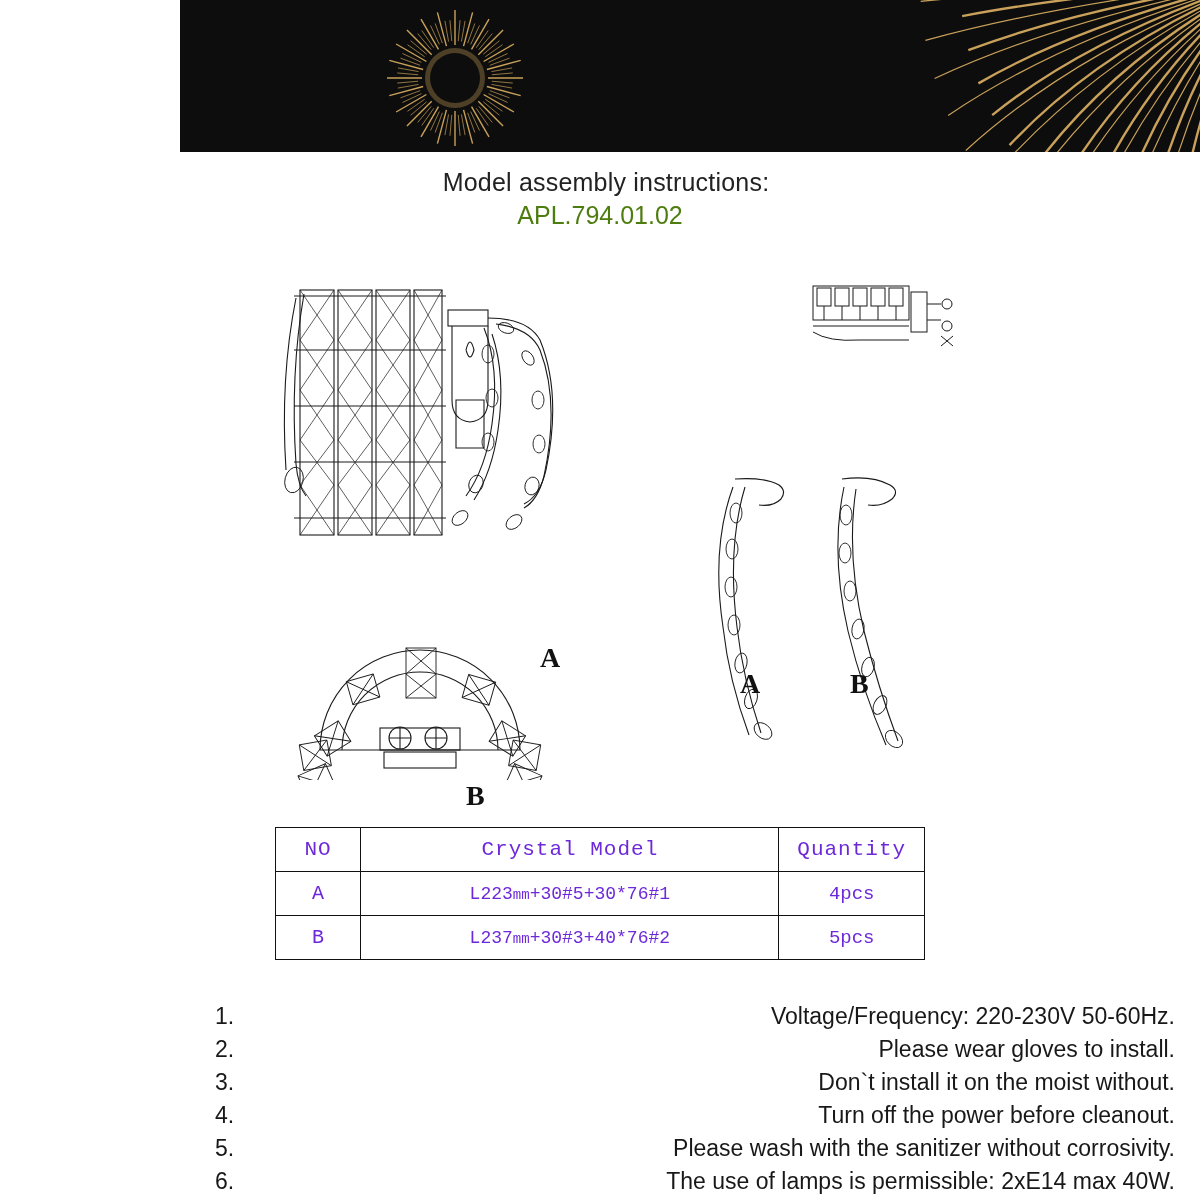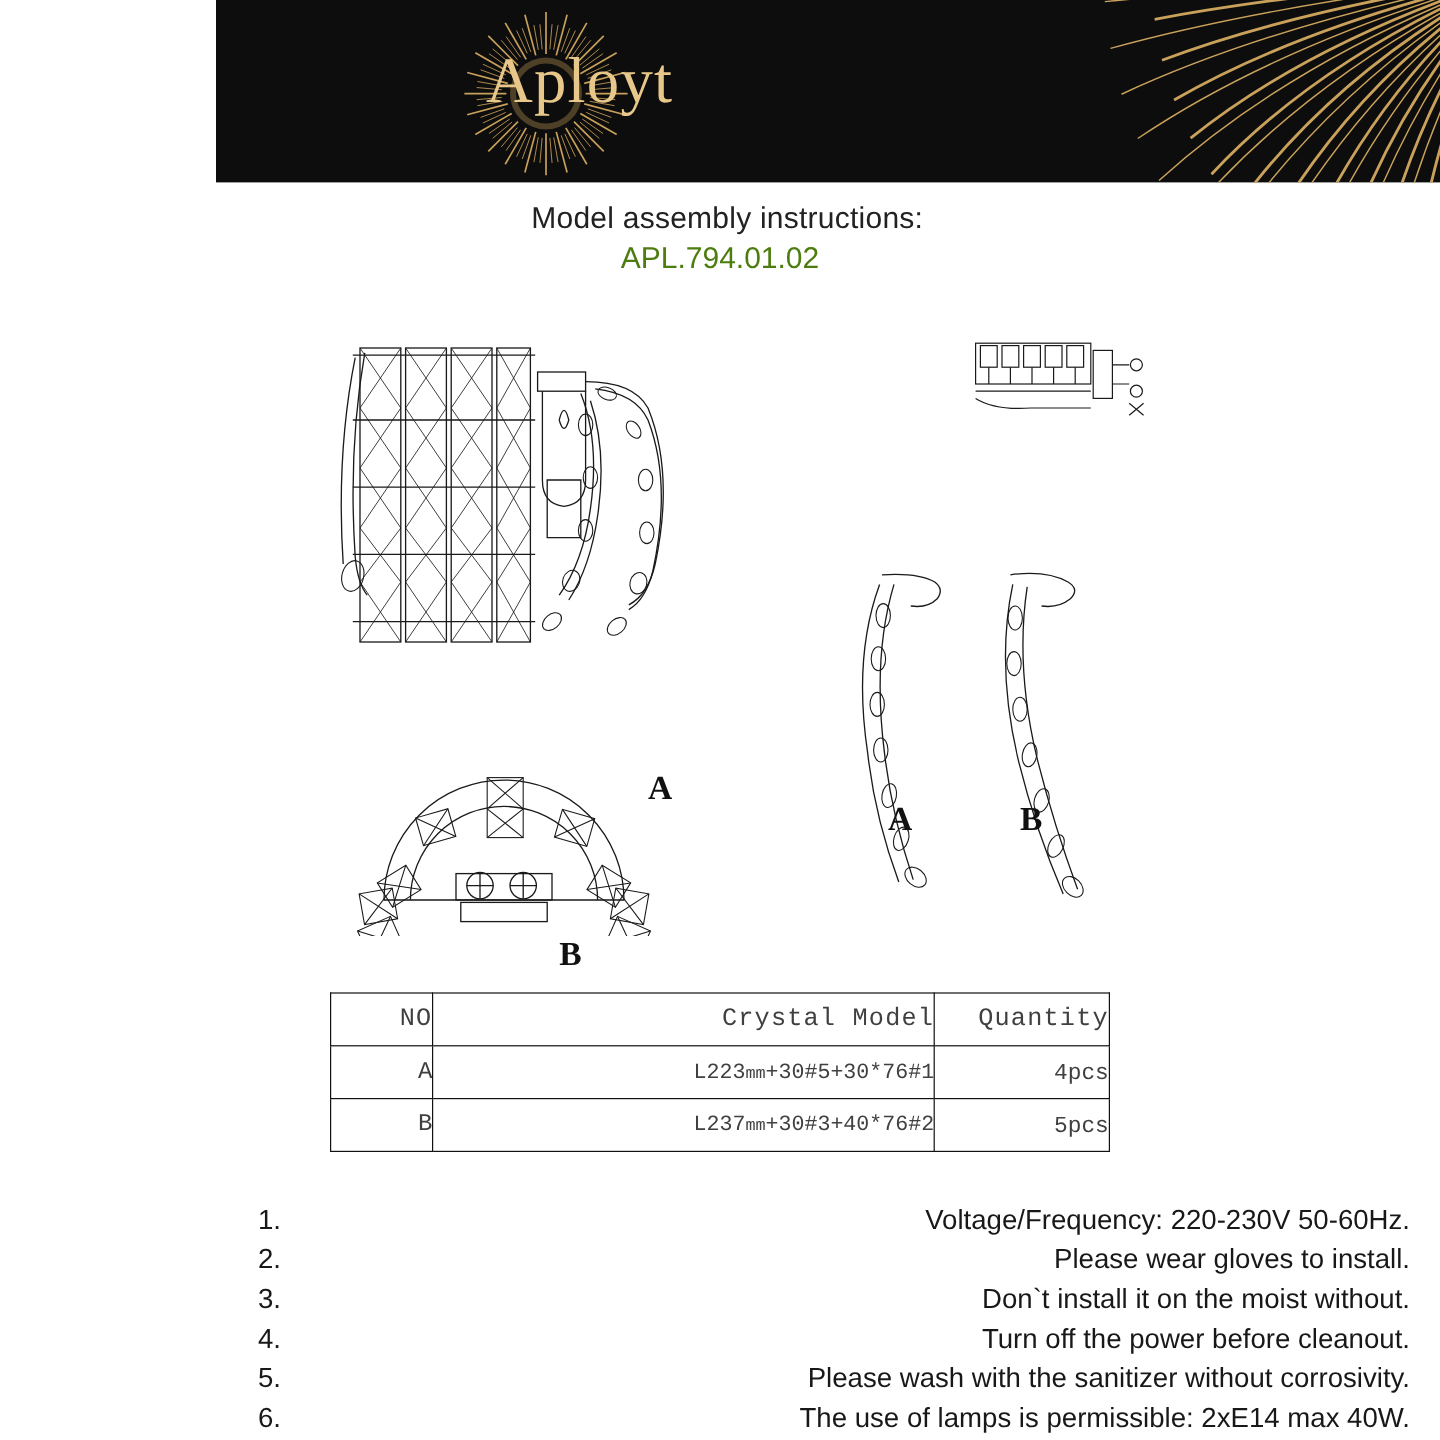--- a/index.html
+++ b/index.html
@@ -102,22 +102,22 @@
     position: absolute;
     left: 275px;
     top: 827px;
     width: 650px;
     border-collapse: collapse;
     font-family: "Liberation Mono", monospace;
   }
   .parts-table th,
   .parts-table td {
     border: 1.6px solid #111;
-    text-align: right;
-    color: #404040;
+    text-align: center;
+    color: #6d28d9;
     padding: 0;
     height: 43px;
     font-weight: 400;
   }
   .parts-table th {
     font-size: 21px;
     letter-spacing: 1px;
   }
   .parts-table td {
     font-size: 18px;
@@ -263,21 +263,20 @@
           <path d="M470 20 Q 278.473346710118 74.16891712752789 158.13335765476 155.4222928188197" stroke-width="1.2"></path>
           <path d="M470 20 Q 295.1089134871107 61.35715078094199 188.3798427038377 123.39287695235498" stroke-width="2.4"></path>
           <path d="M470 20 Q 271.0265967164712 59.417382864169866 144.5938122117658 118.54345716042465" stroke-width="1.2"></path>
           <path d="M470 20 Q 289.58319668050456 48.086753093016576 178.33308487364474 90.21688273254144" stroke-width="2.4"></path>
           <path d="M470 20 Q 265.969308569983 44.13958977832323 135.39874285451464 80.34897444580807" stroke-width="1.2"></path>
           <path d="M470 20 Q 286.1991938053693 34.44137105716539 172.18035237339876 56.10342764291347" stroke-width="2.4"></path>
           <path d="M470 20 Q 263.3690017839132 28.539510655986646 130.67091233438765 41.348776639966616" stroke-width="1.2"></path>
         </g>
     </svg>
 
-    <div class="banner-logo-text">Aployt</div>
   </div>
 
   <div class="title-1">Model assembly instructions:</div>
   <div class="title-2">APL.794.01.02</div>
 
   <div class="diagram-area">
 
     <svg width="420" height="300" style="position:absolute;left:270px;top:30px;" viewBox="0 0 420 300">
       <g stroke="#1a1a1a" fill="none" stroke-width="1.1">
 

